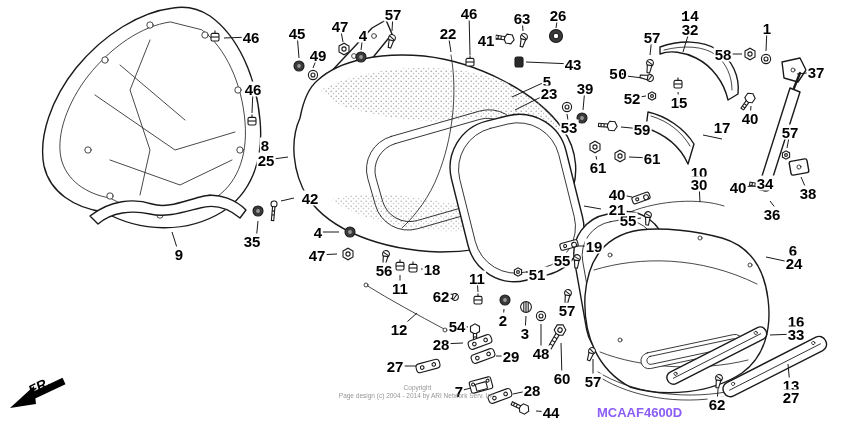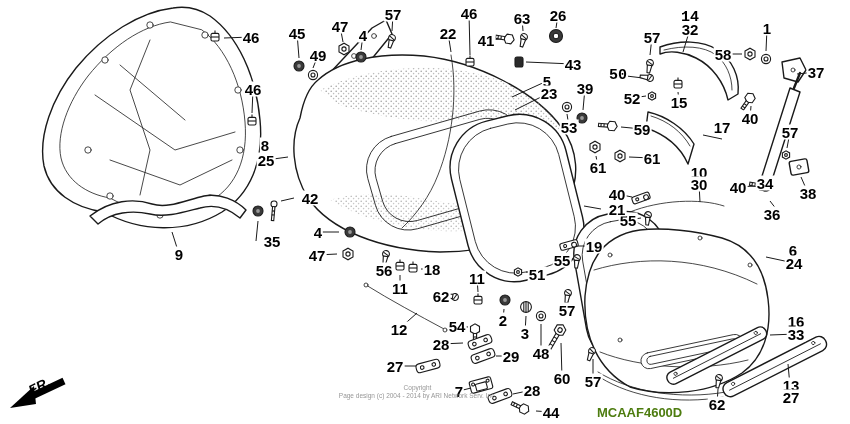--- a/index.html
+++ b/index.html
@@ -8,21 +8,21 @@
   #art{position:absolute;left:0;top:0;}
   #callout-layer{position:absolute;left:0;top:0;width:850px;height:424px;}
   .callout{position:absolute;transform:translate(-50%,-50%);
            font:700 15px "Liberation Sans",sans-serif;color:#000;
            background:#fff;padding:0 1px;line-height:1;letter-spacing:0;cursor:pointer;}
   .line-art{stroke:#1a1a1a;fill:none;stroke-width:1.4;stroke-linejoin:round;stroke-linecap:round;}
   .thin{stroke-width:.8;}
   .fillw{fill:#fff;}
   #leader-layer line{stroke:#1a1a1a;stroke-width:1;}
   #hw-layer{stroke:#1a1a1a;fill:#fff;stroke-width:1.1;}
-  #diagram-code{position:absolute;left:597px;top:405px;font:700 13px "Liberation Sans",sans-serif;color:#4d7c0f;}
+  #diagram-code{position:absolute;left:597px;top:405px;font:700 13px "Liberation Sans",sans-serif;color:#8b5cf6;}
   #copyright{position:absolute;left:330px;top:384px;width:175px;text-align:center;
              font:400 6.5px "Liberation Sans",sans-serif;color:#979797;line-height:1.25;}
   #fr-label{position:absolute;left:28px;top:378px;transform:rotate(-27deg);
             font:italic 700 14px "Liberation Sans",sans-serif;color:#000;}
 </style>
 </head>
 <body>
 
 <div id="stage">
 
@@ -386,21 +386,21 @@
       <div class="callout" style="left: 652px; top: 158px;">61</div>
       <div class="callout" style="left: 617px; top: 194px;">40</div>
       <div class="callout" style="left: 628px; top: 220px;">55</div>
       <div class="callout" style="left: 617px; top: 209px;">21</div>
       <div class="callout" style="left: 594px; top: 246px;">19</div>
       <div class="callout" style="left: 562px; top: 260px;">55</div>
       <div class="callout" style="left: 537px; top: 274px;">51</div>
       <div class="callout" style="left: 265px; top: 145px;">8</div>
       <div class="callout" style="left: 266px; top: 160px;">25</div>
       <div class="callout" style="left: 310px; top: 198px;">42</div>
-      <div class="callout" style="left: 272px; top: 241px;">35</div>
+      <div class="callout" style="left: 252px; top: 241px;">35</div>
       <div class="callout" style="left: 179px; top: 254px;">9</div>
       <div class="callout" style="left: 318px; top: 232px;">4</div>
       <div class="callout" style="left: 317px; top: 255px;">47</div>
       <div class="callout" style="left: 384px; top: 270px;">56</div>
       <div class="callout" style="left: 400px; top: 288px;">11</div>
       <div class="callout" style="left: 432px; top: 269px;">18</div>
       <div class="callout" style="left: 441px; top: 296px;">62</div>
       <div class="callout" style="left: 477px; top: 278px;">11</div>
       <div class="callout" style="left: 399px; top: 329px;">12</div>
       <div class="callout" style="left: 457px; top: 326px;">54</div>

